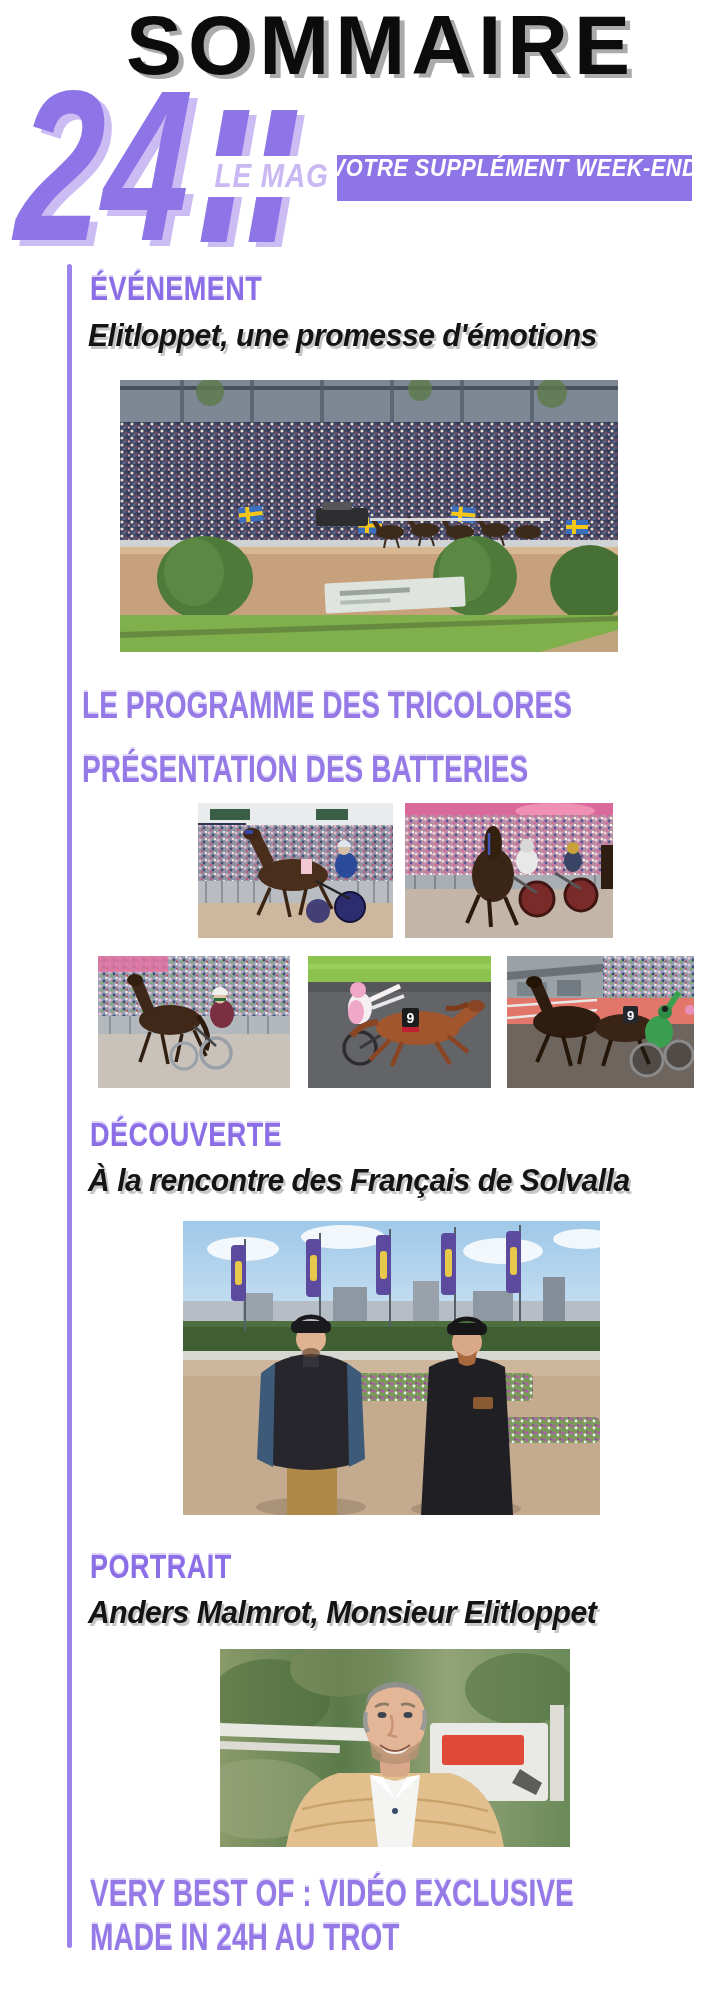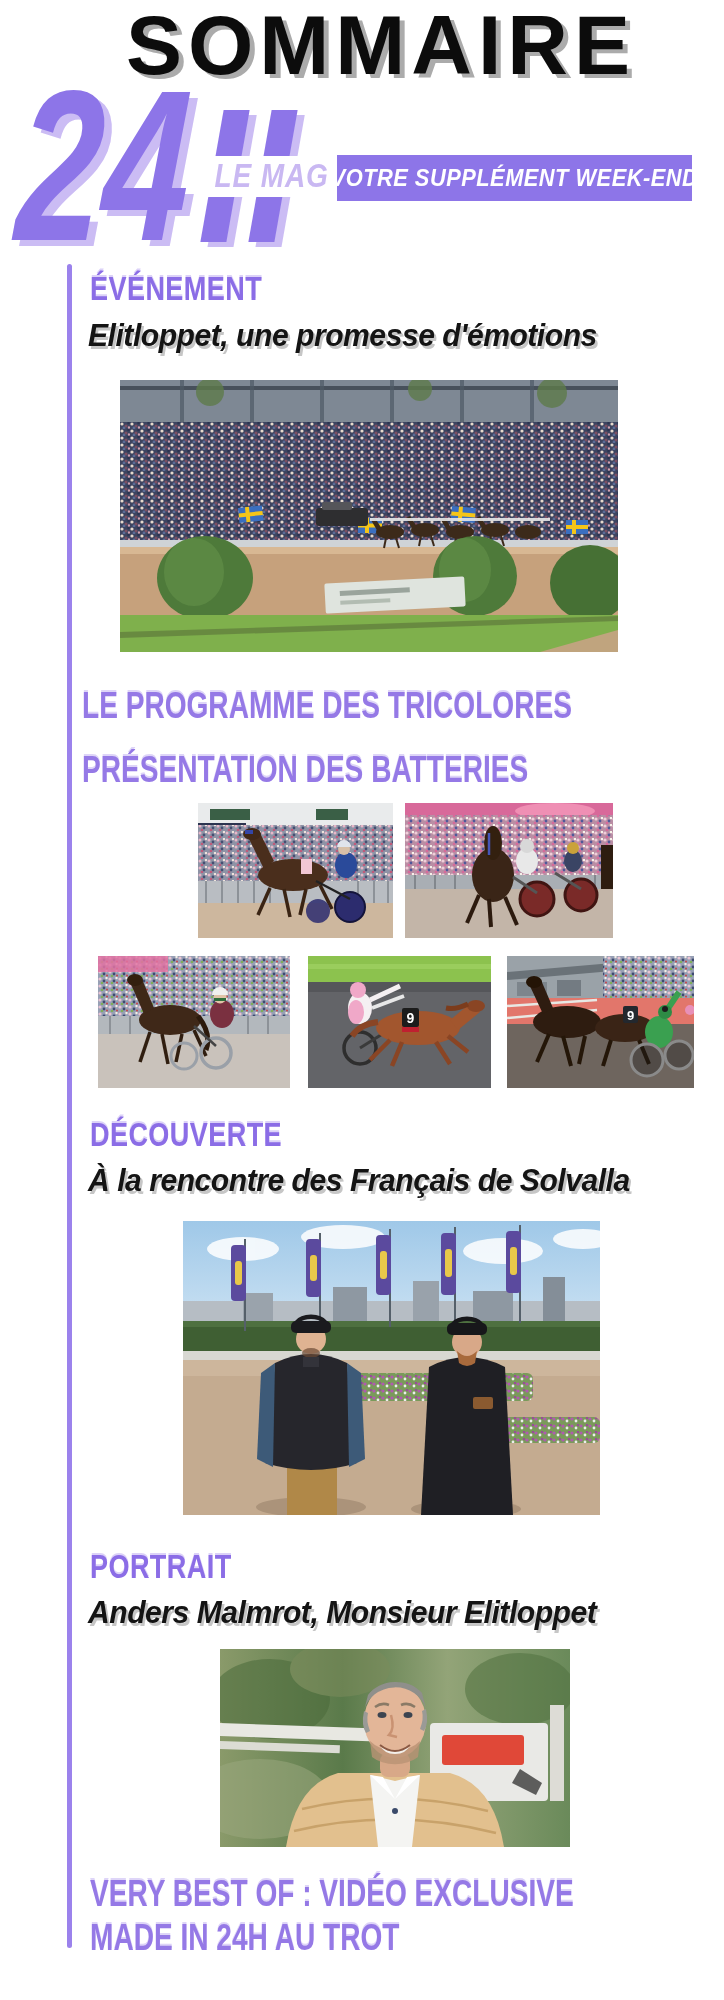--- a/index.html
+++ b/index.html
@@ -30,21 +30,21 @@
   .logo-bar.b2 { left:260px; }
   .logo-lemag {
     position:absolute; left:206px; top:156px; z-index:3;
     font-size:33px; line-height:1; font-weight:900; font-style:italic;
     color:#c9b8f2; background:#ffffff; padding:3px 6px 5px 10px;
     transform:scaleX(0.85); transform-origin:left top; letter-spacing:1px;
     white-space:nowrap;
   }
   .banner {
     position:absolute; left:337px; top:155px; width:355px; height:46px;
-    background:#8d75e8; display:flex; align-items:center; justify-content:center;
+    background:#8d75e8; display:flex; justify-content:center;
     z-index:2;
   }
   .banner span {
     color:#ffffff; font-weight:900; font-style:italic; font-size:23px;
     white-space:nowrap; transform:scaleX(0.95); letter-spacing:0.5px;
   }
   
   .left-rule {
     position:absolute; left:67px; top:264px; width:5px; height:1684px;
     background:#9b82ec; border-radius:3px;

